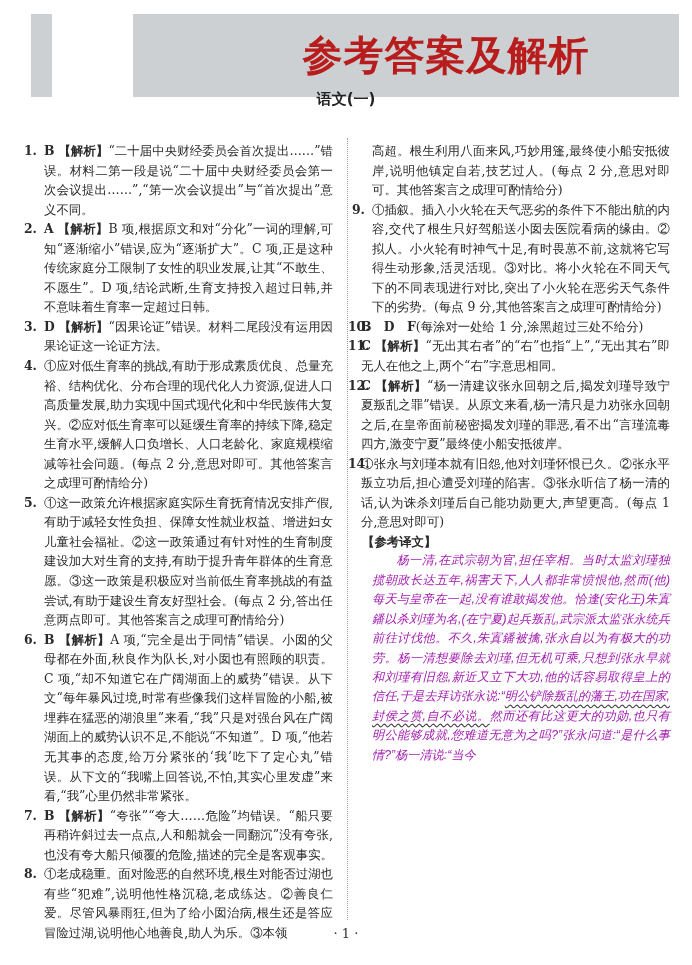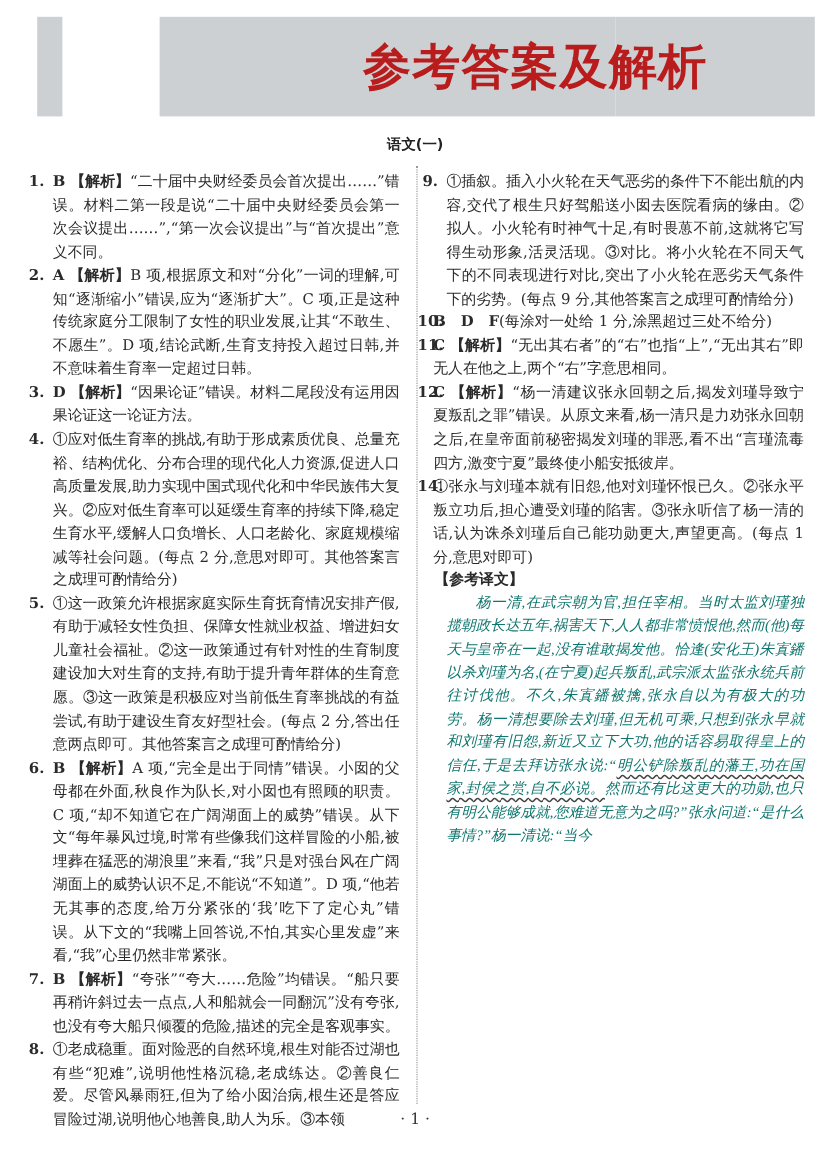--- a/index.html
+++ b/index.html
@@ -5,35 +5,35 @@
   html, body { margin: 0; padding: 0; background: #ffffff; }
   body { width: 692px; height: 965px; position: relative; overflow: hidden;
          font-family: "DejaVu Serif", "Liberation Serif", serif; color: #2a2a2a; }
   .band-left { position: absolute; left: 31px; top: 14px; width: 21px; height: 83px; background: #cdd0d2; }
   .band-main { position: absolute; left: 133px; top: 14px; width: 380px; height: 83px; background: #cdd0d2; }
   .band-main2 { position: absolute; left: 513px; top: 14px; width: 166px; height: 83px; background: #cdd0d2; }
   .page-title { position: absolute; left: 133px; top: 14px; width: 546px; height: 83px;
                 display: flex; align-items: center; justify-content: center;
                 font-family: "DejaVu Sans", "Liberation Sans", sans-serif;
                 font-size: 40px; font-weight: bold; letter-spacing: 1px; color: #b91c1c; margin-left: 40px; }
-  .subject { position: absolute; left: 0; width: 692px; top: 112px; text-align: center;
-             font-family: "DejaVu Sans", "Liberation Sans", sans-serif; font-size: 12px; font-weight: bold; color: #222; }
+  .subject { position: absolute; left: 0; width: 692px; top: 90px; text-align: center;
+             font-family: "DejaVu Sans", "Liberation Sans", sans-serif; font-size: 15px; font-weight: bold; color: #222; }
   .col { position: absolute; top: 141px; font-size: 12.4px; line-height: 19.55px; text-align: justify; }
   .col-left { left: 30px; width: 303px; }
   .col-right { left: 358px; width: 312px; }
   .divider { position: absolute; left: 347px; top: 138px; height: 782px; border-left: 1px dotted #9a9a9a; }
   .item { position: relative; padding-left: 14px; margin: 0; }
   .item.wide { padding-left: 3px; }
   .item .num { position: absolute; left: -6px; top: 0; font-weight: bold; }
   .item.wide .num { left: -10px; }
   .sub { margin: 0; }
   .tag { font-weight: bold; }
   .ref-head { font-weight: bold; margin-left: -10px; }
-  .translation { font-family: Liberation Serif, serif; font-style: italic; font-size: 12.2px; line-height: 19.4px;
-                 text-indent: 2em; margin: 0; color: #0f766e; }
+  .translation { font-family: Liberation Sans, sans-serif; font-style: italic; font-size: 12.2px; line-height: 19.4px;
+                 text-indent: 2em; margin: 0; color: #a21caf; }
   .wavy { text-decoration: underline wavy #444; text-underline-offset: 3px; }
   .page-num { position: absolute; left: 0; width: 692px; top: 926px; text-align: center; font-size: 13px; color: #333; }
 </style>
 </head>
 <body>
 
 <div class="band-left"></div>
 <div class="band-main"></div>
 <div class="band-main2"></div>
 <div class="page-title">参考答案及解析</div>
@@ -76,20 +76,23 @@
     <span class="tag">【解析】</span><span>“夸张”“夸大……危险”均错误。“船只要再稍许斜过去一点点,人和船就会一同翻沉”没有夸张,也没有夸大船只倾覆的危险,描述的完全是客观事实。</span>
   </div>
   <div class="item">
     <span class="num">8.</span>
     <span>①老成稳重。面对险恶的自然环境,根生对能否过湖也有些“犯难”,说明他性格沉稳,老成练达。②善良仁爱。尽管风暴雨狂,但为了给小囡治病,根生还是答应冒险过湖,说明他心地善良,助人为乐。③本领</span>
   </div>
 </div>
 
 <div class="col col-right">
   <div class="item">
+    <span>高超。根生利用八面来风,巧妙用篷,最终使小船安抵彼岸,说明他镇定自若,技艺过人。(每点 2 分,意思对即可。其他答案言之成理可酌情给分)</span>
+  </div>
+  <div class="item">
     <span class="num">9.</span>
     <span>①插叙。插入小火轮在天气恶劣的条件下不能出航的内容,交代了根生只好驾船送小囡去医院看病的缘由。②拟人。小火轮有时神气十足,有时畏葸不前,这就将它写得生动形象,活灵活现。③对比。将小火轮在不同天气下的不同表现进行对比,突出了小火轮在恶劣天气条件下的劣势。(每点 9 分,其他答案言之成理可酌情给分)</span>
   </div>
   <div class="item wide">
     <span class="num">10.</span>
     <span class="tag">B　D　F</span><span>(每涂对一处给 1 分,涂黑超过三处不给分)</span>
   </div>
   <div class="item wide">
     <span class="num">11.</span>
     <span class="tag">C</span>

